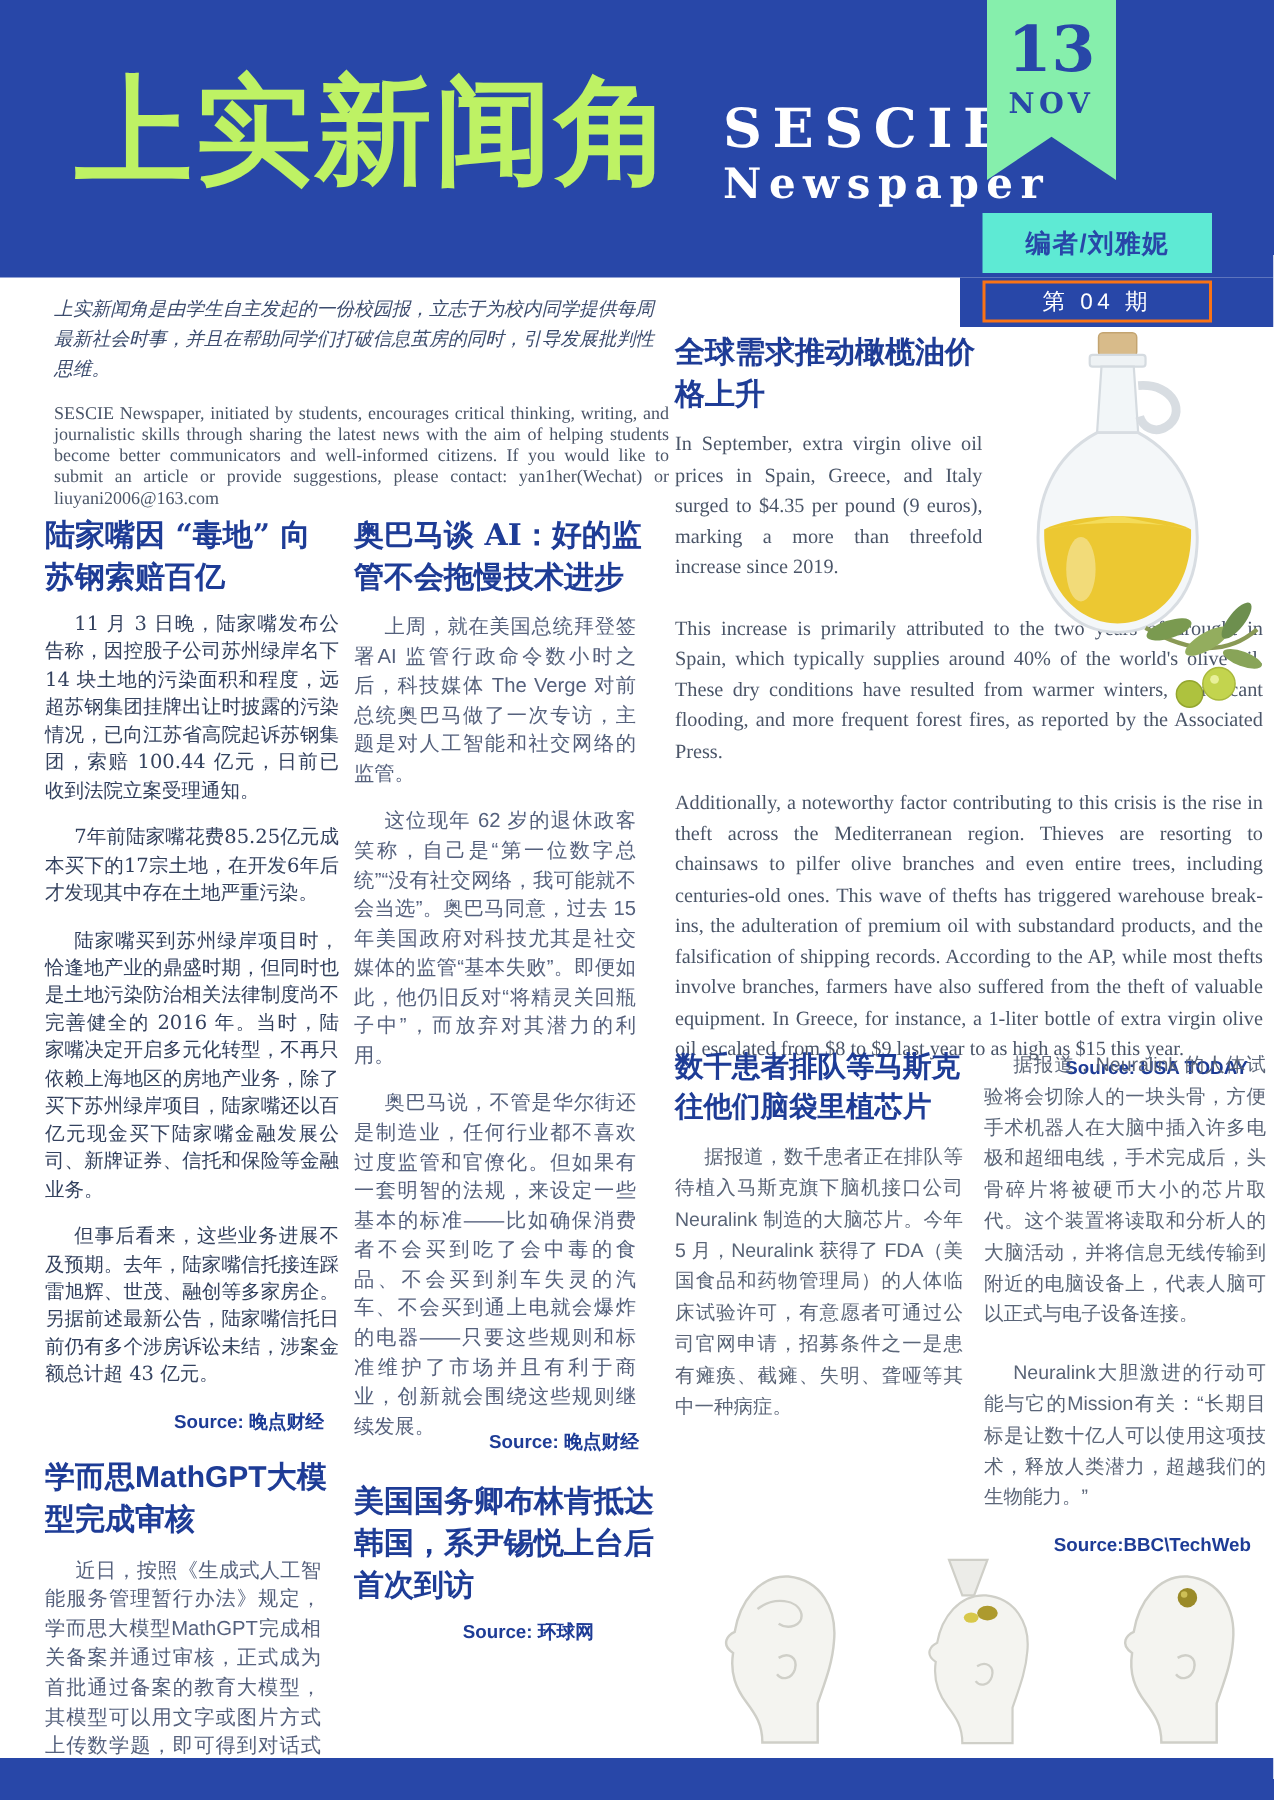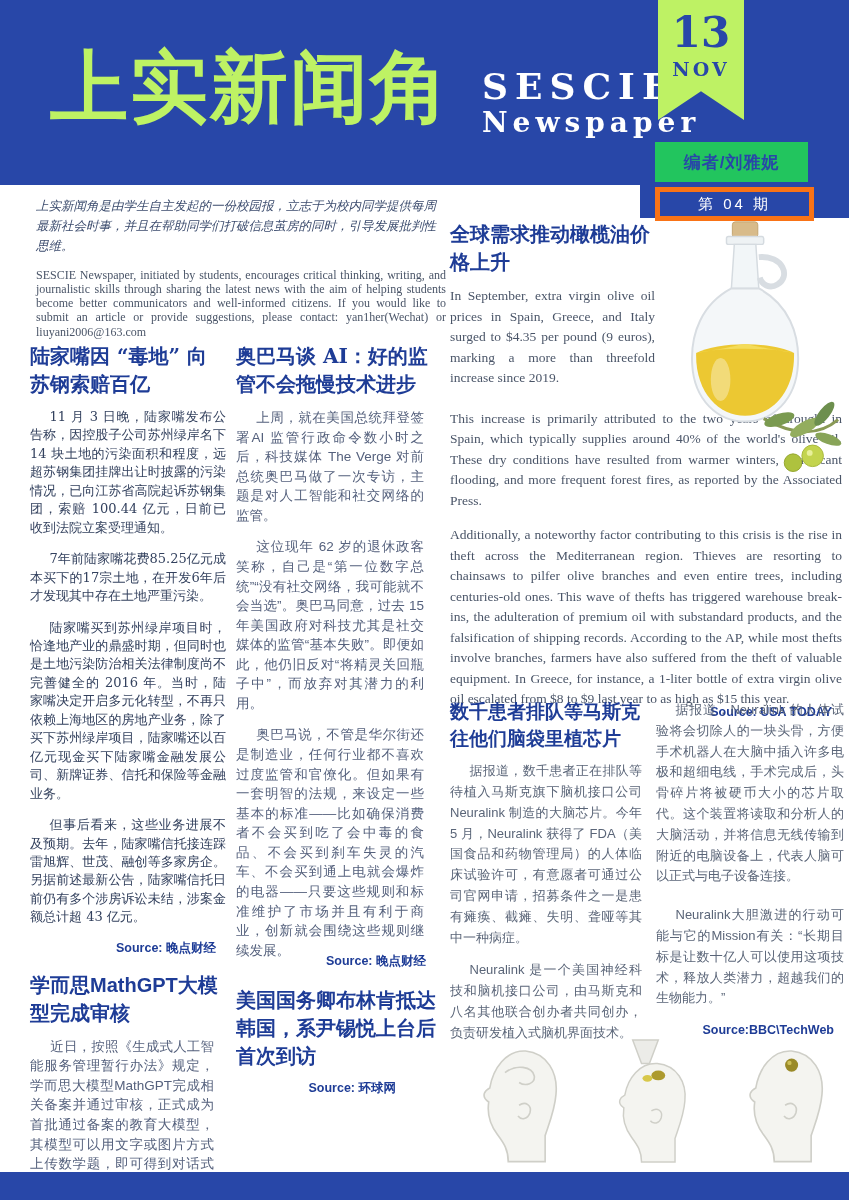--- a/index.html
+++ b/index.html
@@ -9,30 +9,30 @@
     -webkit-font-smoothing:antialiased;
   }
   
   .masthead{position:absolute;left:0;top:0;width:849px;height:185px;background:#2847a8;}
   .masthead-ext{position:absolute;left:640px;top:185px;width:209px;height:33px;background:#2847a8;}
   .cn-title{position:absolute;left:50px;top:34px;color:#bef264;font-family:Liberation Sans, sans-serif;
     font-weight:bold;font-size:78px;letter-spacing:2px;line-height:1;margin-top:14px;}
   .en-title{position:absolute;left:482px;top:66px;color:#fff;font-family:"DejaVu Serif",serif;line-height:1.15;}
   .en1{font-size:36px;letter-spacing:7px;font-weight:bold;}
   .en2{font-size:28px;letter-spacing:5px;font-weight:bold;}
-  .ribbon{position:absolute;left:658px;top:0;width:86px;height:120px;background:#bef264;
+  .ribbon{position:absolute;left:658px;top:0;width:86px;height:120px;background:#86efac;
     clip-path:polygon(0 0,100% 0,100% 100%,50% 76%,0 100%);
     text-align:center;color:#2847a8;font-family:"DejaVu Serif",serif;font-weight:bold;}
   .ribbon .day{font-size:42px;margin-top:12px;line-height:1;}
   .ribbon .mon{font-size:19px;letter-spacing:3px;margin-top:4px;}
-  .editor-box{position:absolute;left:655px;top:142px;width:153px;height:40px;background:#22c55e;
+  .editor-box{position:absolute;left:655px;top:142px;width:153px;height:40px;background:#5eead4;
     color:#2847a8;display:flex;align-items:center;justify-content:center;
     font-weight:bold;font-size:17px;letter-spacing:1px;}
   .issue-box{position:absolute;left:655px;top:187px;width:149px;height:24px;background:#2847a8;
-    border:5px solid #f97316;color:#fff;display:flex;align-items:center;justify-content:center;
+    border:2px solid #f97316;color:#fff;display:flex;align-items:center;justify-content:center;
     font-size:15px;letter-spacing:3px;}
   
   .intro-cn{position:absolute;left:36px;top:196px;width:404px;
     font-family:"DejaVu Serif",serif;font-style:italic;font-size:12.5px;line-height:1.58;color:#3c4c6e;}
   .intro-en{position:absolute;left:36px;top:268px;width:410px;
     font-family:"Liberation Serif",serif;font-size:12px;line-height:1.18;color:#4a5568;text-align:justify;}
   
   .col-left{position:absolute;left:30px;top:342px;width:196px;}
   .col-mid{position:absolute;left:236px;top:342px;width:200px;}
   .olive-block{position:absolute;left:450px;top:220px;width:392px;}
@@ -139,21 +139,20 @@
     <p>Additionally, a noteworthy factor contributing to this crisis is the rise in theft across the Mediterranean region. Thieves are resorting to chainsaws to pilfer olive branches and even entire trees, including centuries-old ones. This wave of thefts has triggered warehouse break-ins, the adulteration of premium oil with substandard products, and the falsification of shipping records. According to the AP, while most thefts involve branches, farmers have also suffered from the theft of valuable equipment. In Greece, for instance, a 1-liter bottle of extra virgin olive oil escalated from $8 to $9 last year to as high as $15 this year.</p>
   </div>
   <div class="source-line source-overlap">Source: USA TODAY</div>
 </div>
 
 <div class="neuralink-block">
   <div class="nl-col-left">
     <h2 class="article-title" style="font-size:19px;">数千患者排队等马斯克往他们脑袋里植芯片</h2>
     <div class="body-cn-sans2">
       <p>据报道，数千患者正在排队等待植入马斯克旗下脑机接口公司 Neuralink 制造的大脑芯片。今年5 月，Neuralink 获得了 FDA（美国食品和药物管理局）的人体临床试验许可，有意愿者可通过公司官网申请，招募条件之一是患有瘫痪、截瘫、失明、聋哑等其中一种病症。</p>
-      <p>Neuralink 是一个美国神经科技和脑机接口公司，由马斯克和八名其他联合创办者共同创办，负责研发植入式脑机界面技术。</p>
     </div>
   </div>
   <div class="nl-col-right">
     <div class="body-cn-sans2">
       <p>据报道，Neuralink 的人体试验将会切除人的一块头骨，方便手术机器人在大脑中插入许多电极和超细电线，手术完成后，头骨碎片将被硬币大小的芯片取代。这个装置将读取和分析人的大脑活动，并将信息无线传输到附近的电脑设备上，代表人脑可以正式与电子设备连接。</p>
       <p style="margin-top:18px;">Neuralink大胆激进的行动可能与它的Mission有关：“长期目标是让数十亿人可以使用这项技术，释放人类潜力，超越我们的生物能力。”</p>
     </div>
     <div class="source-line" style="margin-top:14px;">Source:BBC\TechWeb</div>
   </div>
 </div>

